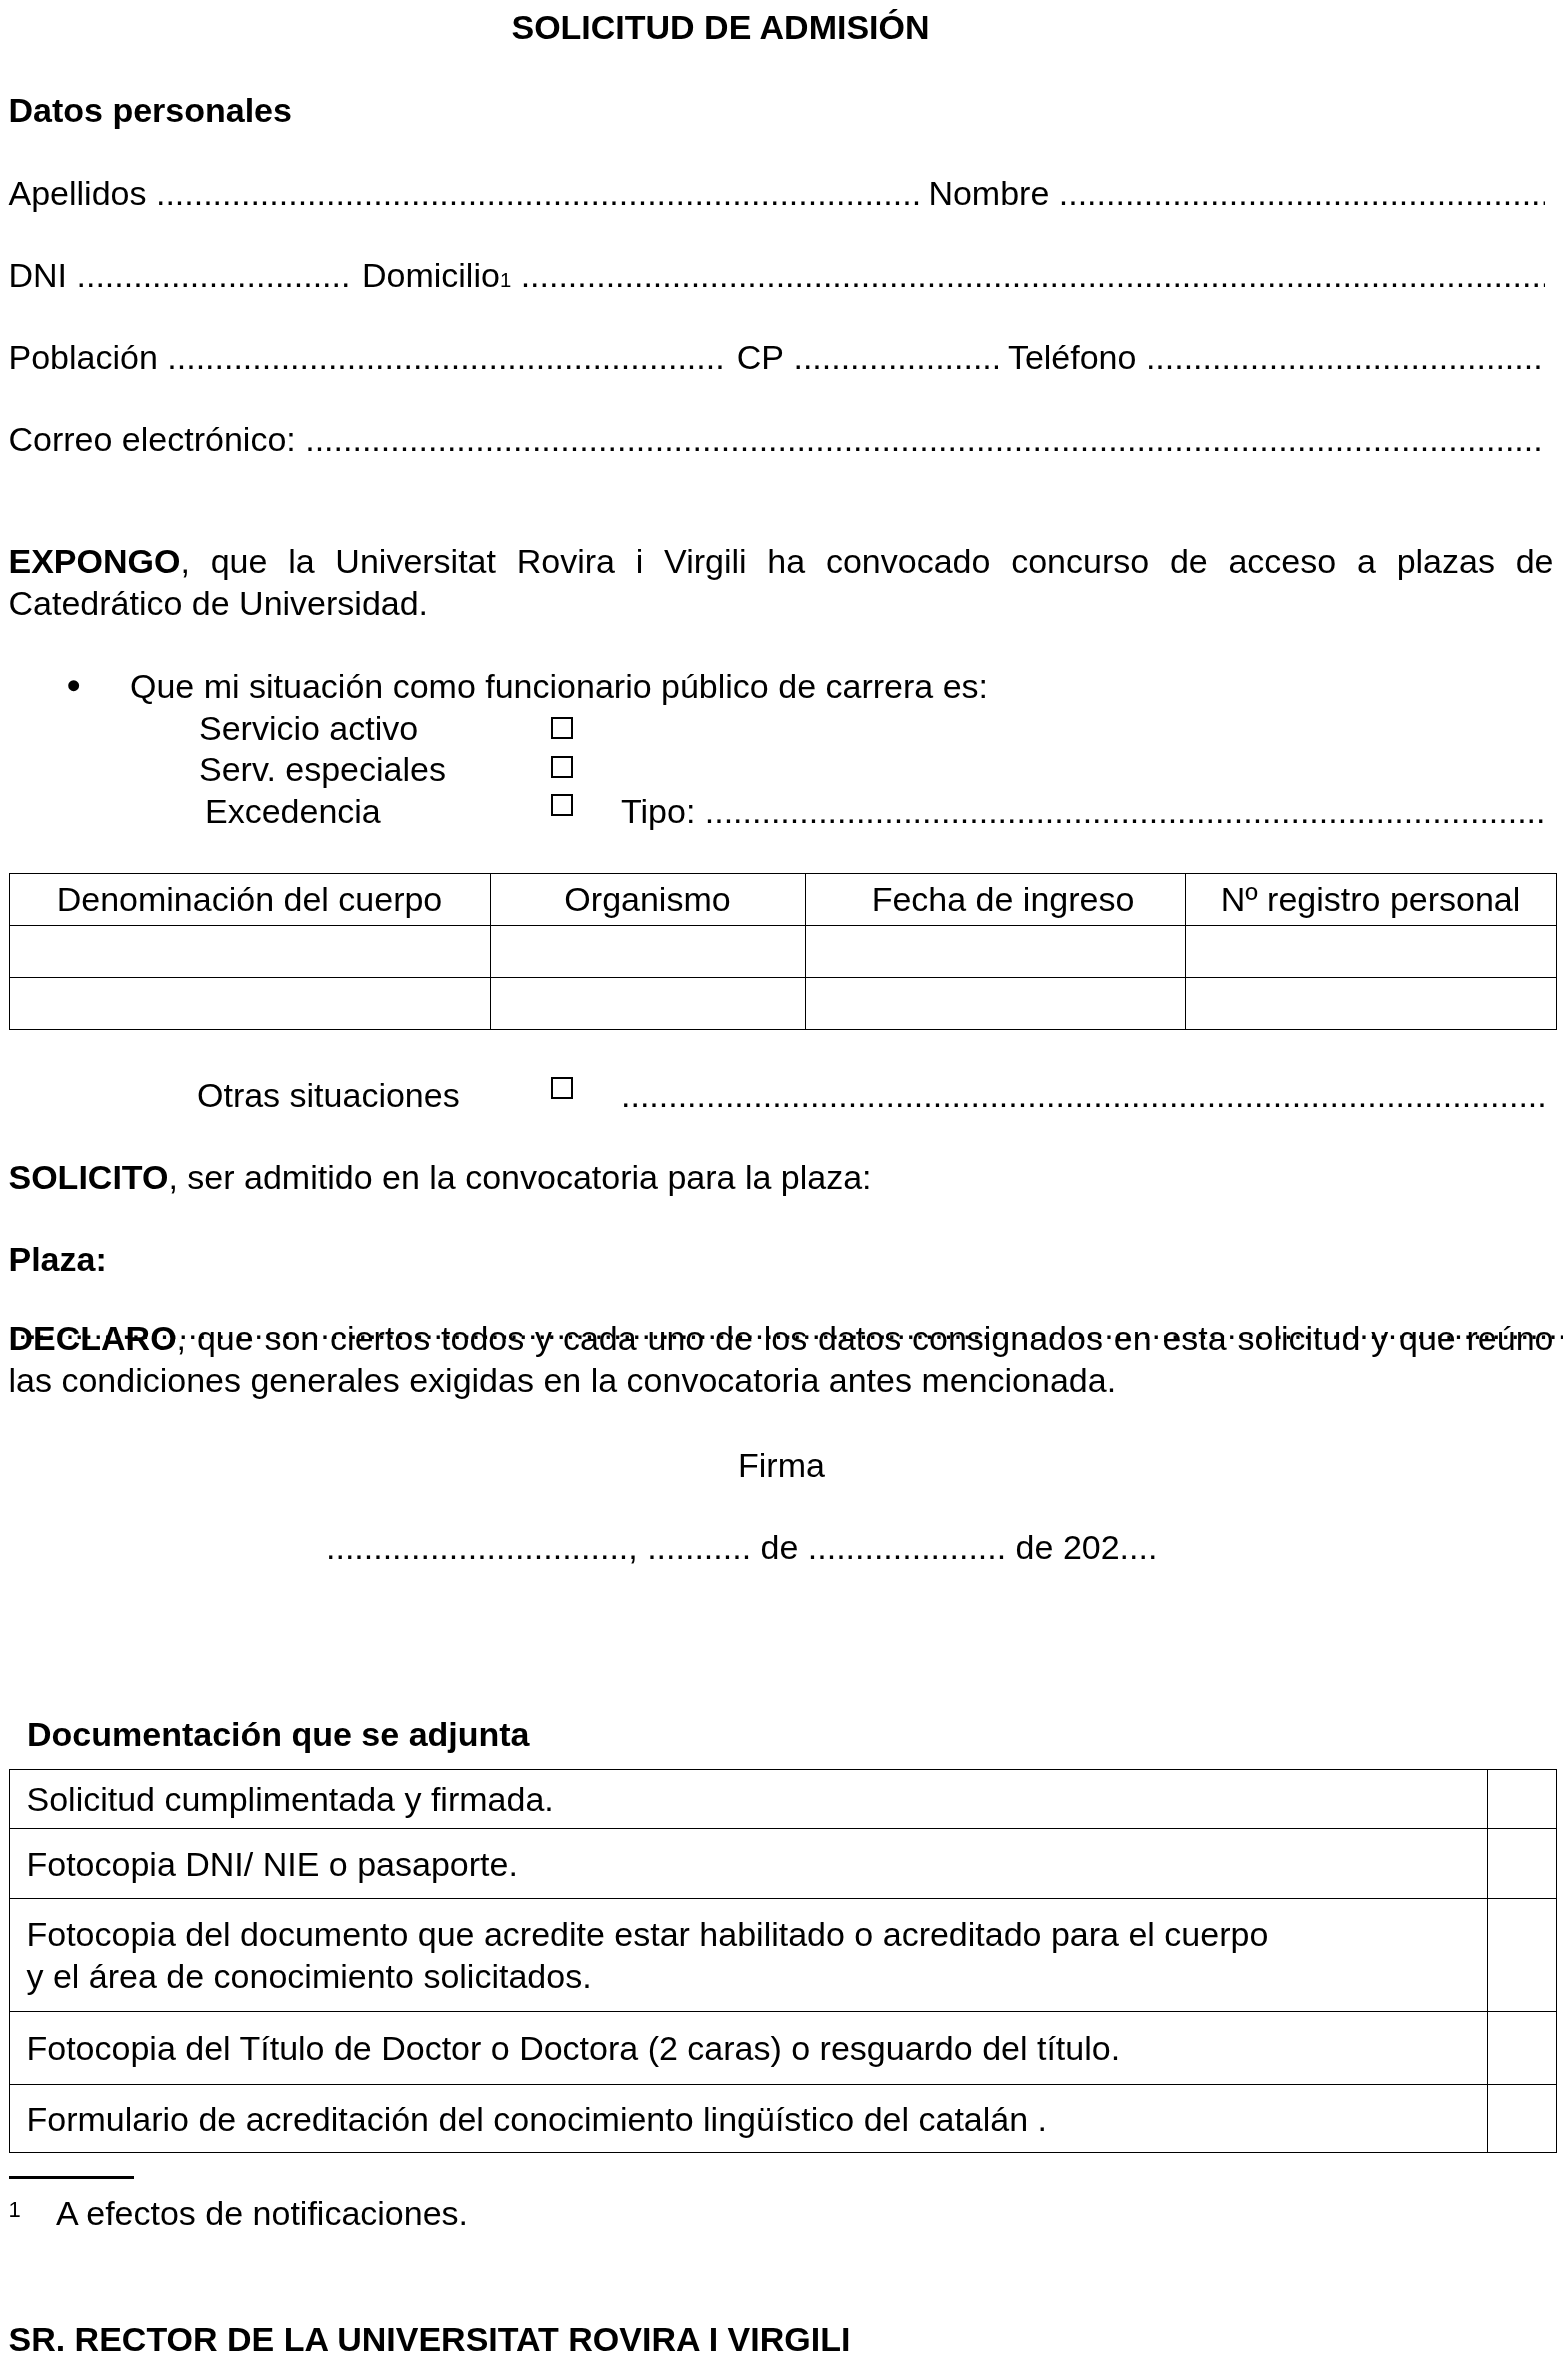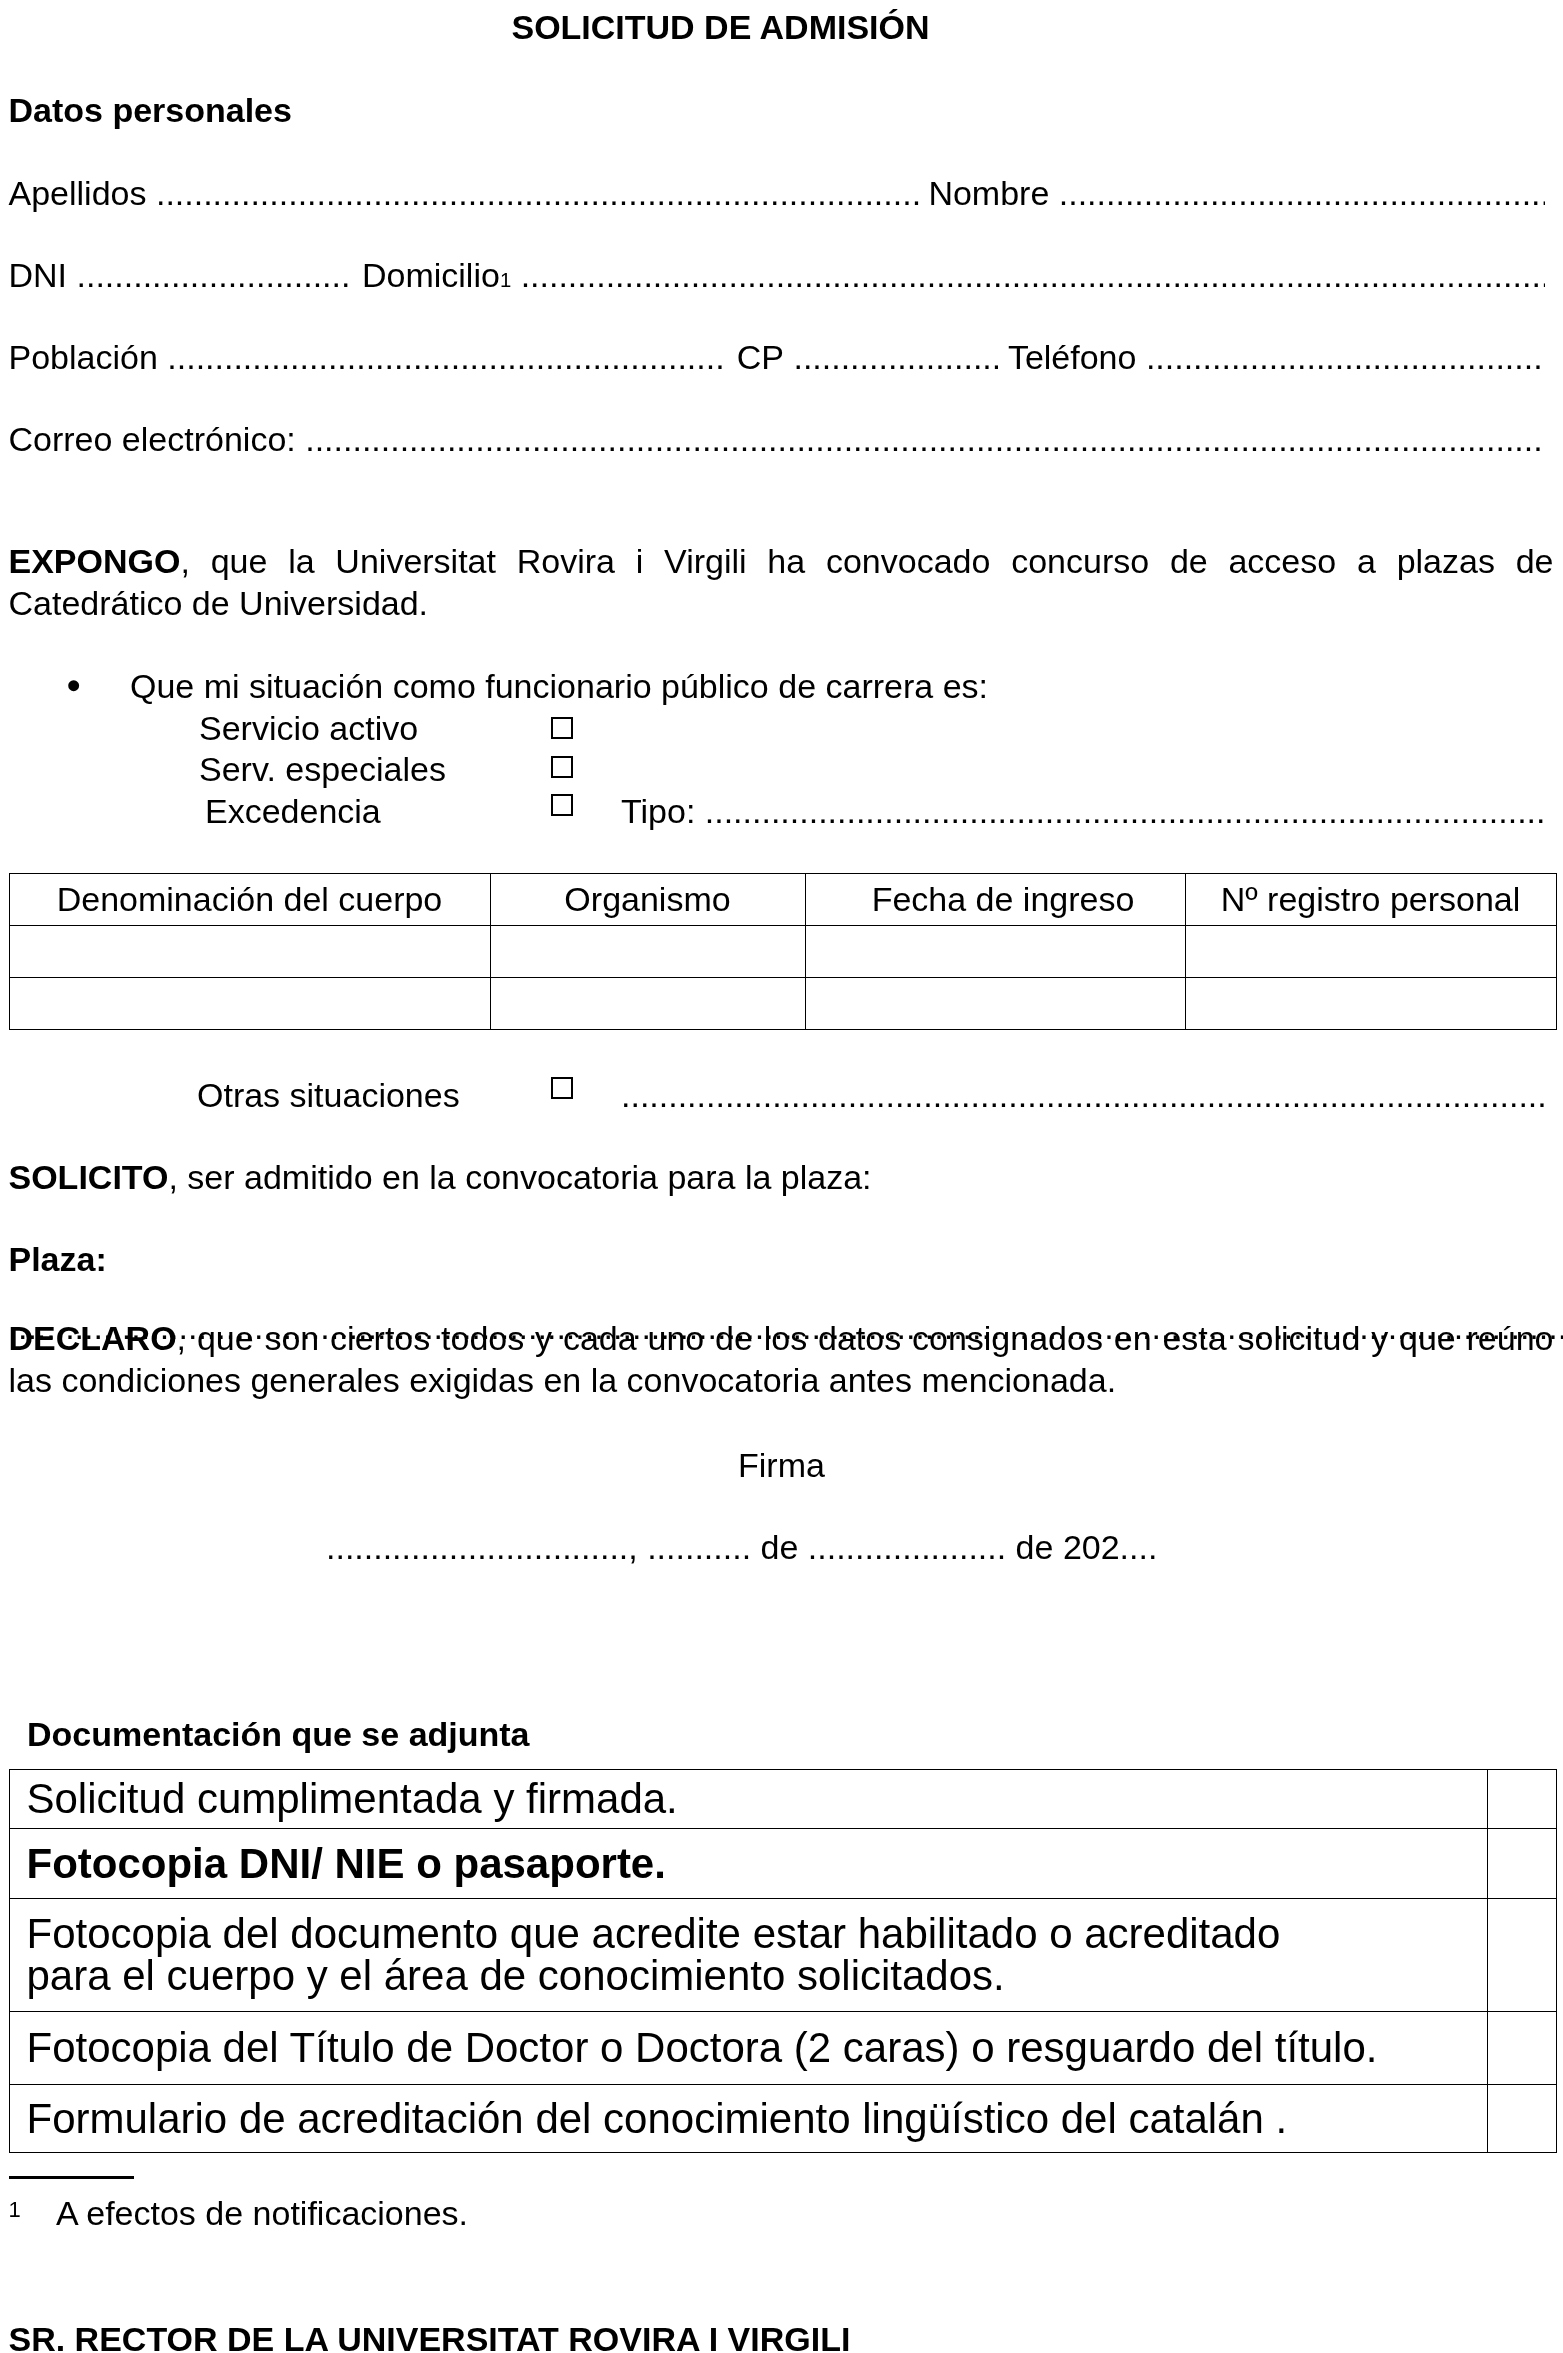--- a/index.html
+++ b/index.html
@@ -16,21 +16,21 @@
   .para { position: absolute; left: 8.5px; width: 1545px; text-align: justify; line-height: 42px; }
   .para.last-left { text-align-last: left; }
   .chk {
     position: absolute; width: 22px; height: 22px; border: 2.5px solid #000; box-sizing: border-box;
     background: #fff;
   }
   table { border-collapse: collapse; position: absolute; }
   .t1 { left: 8.5px; top: 873px; width: 1548px; }
   .t1 td { border: 1.7px solid #000; height: 51px; text-align: center; font-size: 34px; padding: 0; }
   .t2 { left: 8.5px; top: 1769px; width: 1548px; }
-  .t2 td { border: 1.7px solid #000; font-size: 42px; padding: 0 0 0 17px; line-height: 42px; }
+  .t2 td { border: 1.7px solid #000; font-size: 34px; padding: 0 0 0 17px; line-height: 42px; }
   .t2 td.box { width: 68px; padding: 0; }
   .fnrule { position: absolute; left: 8.5px; top: 2176px; width: 125px; height: 2.5px; background: #000; }
 </style>
 </head>
 <body>
 
 <div>
 
   <div class="abs title">SOLICITUD DE ADMISIÓN</div>
 
@@ -131,21 +131,21 @@
   <div class="abs" style="left:326px; top:1530px;">................................, ........... de ..................... de 202....</div>
 
   <div class="abs b" style="left:27px; top:1717px;">Documentación que se adjunta</div>
 
   <table class="t2">
     <tbody>
         <tr style="height:59px;">
       <td>Solicitud cumplimentada y firmada.</td>
       <td class="box"></td>
     </tr>
-    <tr style="height:70px;font-weight:bold;">
+    <tr style="height:70px;">
       <td>Fotocopia DNI/ NIE o pasaporte.</td>
       <td class="box"></td>
     </tr>
     <tr style="height:113px;">
       <td style="padding-right:203px;">Fotocopia del documento que acredite estar habilitado o acreditado para el cuerpo y el área de conocimiento solicitados.</td>
       <td class="box"></td>
     </tr>
     <tr style="height:73px;">
       <td>Fotocopia del Título de Doctor o Doctora (2 caras) o resguardo del título.</td>
       <td class="box"></td>

